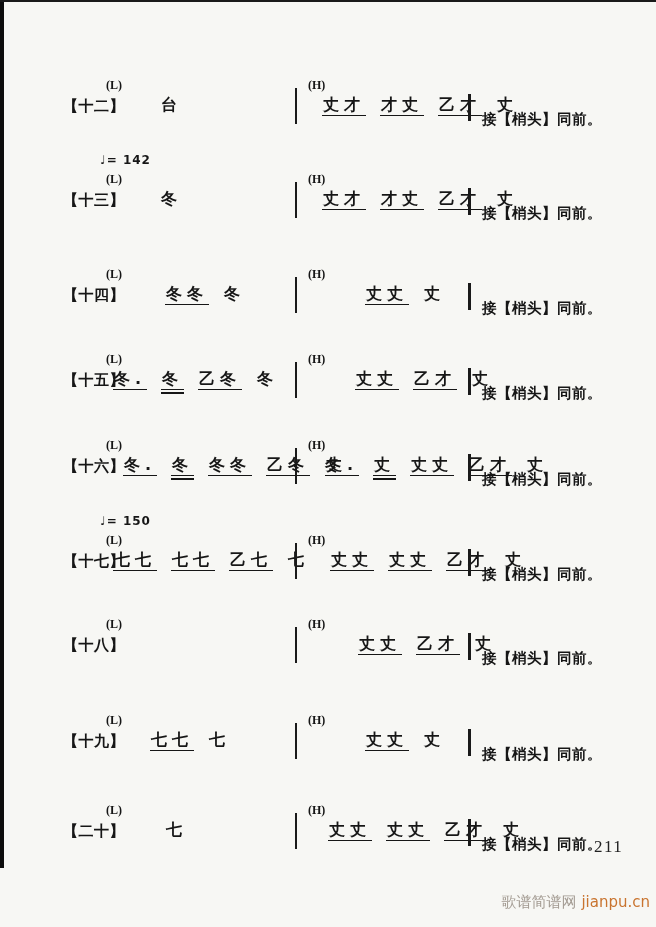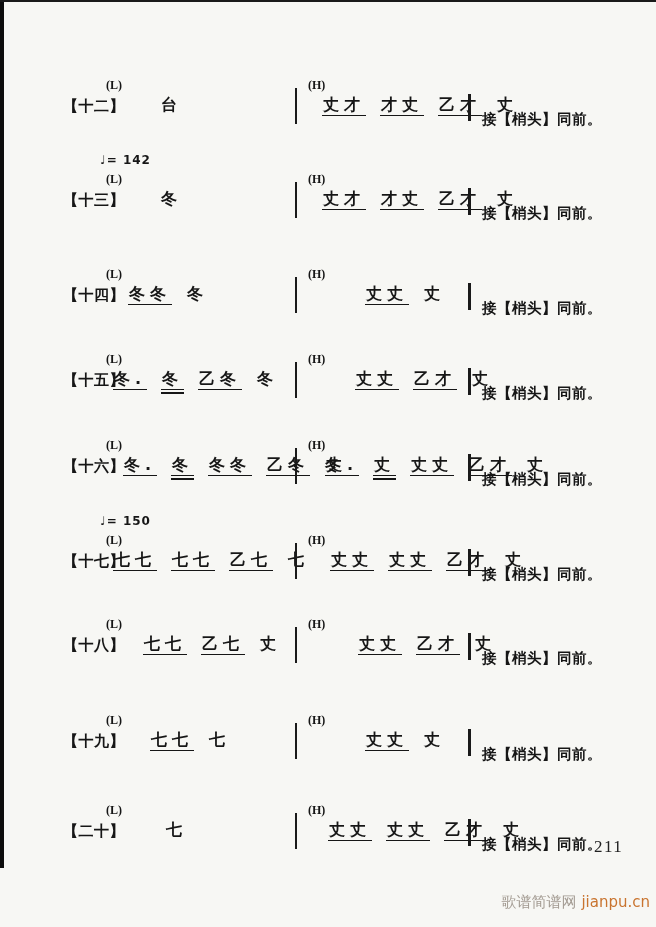--- a/index.html
+++ b/index.html
@@ -58,21 +58,21 @@
   .l-notes, .h-notes {
     position: absolute; top: 33px;
     white-space: nowrap;
     font-size: 16px; font-weight: bold; line-height: 19px;
   }
   .l-notes { left: 108px; }
   .h-notes { left: 322px; }
   
   .row:nth-child(1) .l-notes { margin-left: 52px; } .row:nth-child(1) .h-notes { margin-left: 0; }
   .row:nth-child(2) .l-notes { margin-left: 52px; } .row:nth-child(2) .h-notes { margin-left: 0; }
-  .row:nth-child(3) .l-notes { margin-left: 20px; text-align: right; } .row:nth-child(3) .h-notes { margin-left: 43px; }
+  .row:nth-child(3) .l-notes { margin-left: 57px; text-align: right; } .row:nth-child(3) .h-notes { margin-left: 43px; }
   .row:nth-child(4) .l-notes { margin-left: 5px;  } .row:nth-child(4) .h-notes { margin-left: 33px; }
   .row:nth-child(5) .l-notes { margin-left: 15px;  } .row:nth-child(5) .h-notes { margin-left: 3px; }
   .row:nth-child(6) .l-notes { margin-left: 5px;  } .row:nth-child(6) .h-notes { margin-left: 8px; }
   .row:nth-child(7) .l-notes { margin-left: 35px; } .row:nth-child(7) .h-notes { margin-left: 36px; }
   .row:nth-child(8) .l-notes { margin-left: 42px; } .row:nth-child(8) .h-notes { margin-left: 43px; }
   .row:nth-child(9) .l-notes { margin-left: 57px; } .row:nth-child(9) .h-notes { margin-left: 6px; }
 
   .group {
     display: inline-block;
     margin-right: 14px;
@@ -188,21 +188,20 @@
     <div class="h-sup">(H)</div>
     <div class="h-notes"><span class="group u1">丈丈</span><span class="group u1">丈丈</span><span class="group u1">乙才</span><span class="group u0">丈</span></div>
     <div class="bar2"></div>
     <div class="tail">接【梢头】同前。</div>
   </div>
 
   <div class="row">
 
     <div class="sec">【十八】</div>
     <div class="l-sup">(L)</div>
-    <div class="l-notes"><span class="group u1">七七</span><span class="group u1">乙七</span><span class="group u0">丈</span></div>
     <div class="bar1"></div>
     <div class="h-sup">(H)</div>
     <div class="h-notes"><span class="group u1">丈丈</span><span class="group u1">乙才</span><span class="group u0">丈</span></div>
     <div class="bar2"></div>
     <div class="tail">接【梢头】同前。</div>
   </div>
 
   <div class="row">
 
     <div class="sec">【十九】</div>

